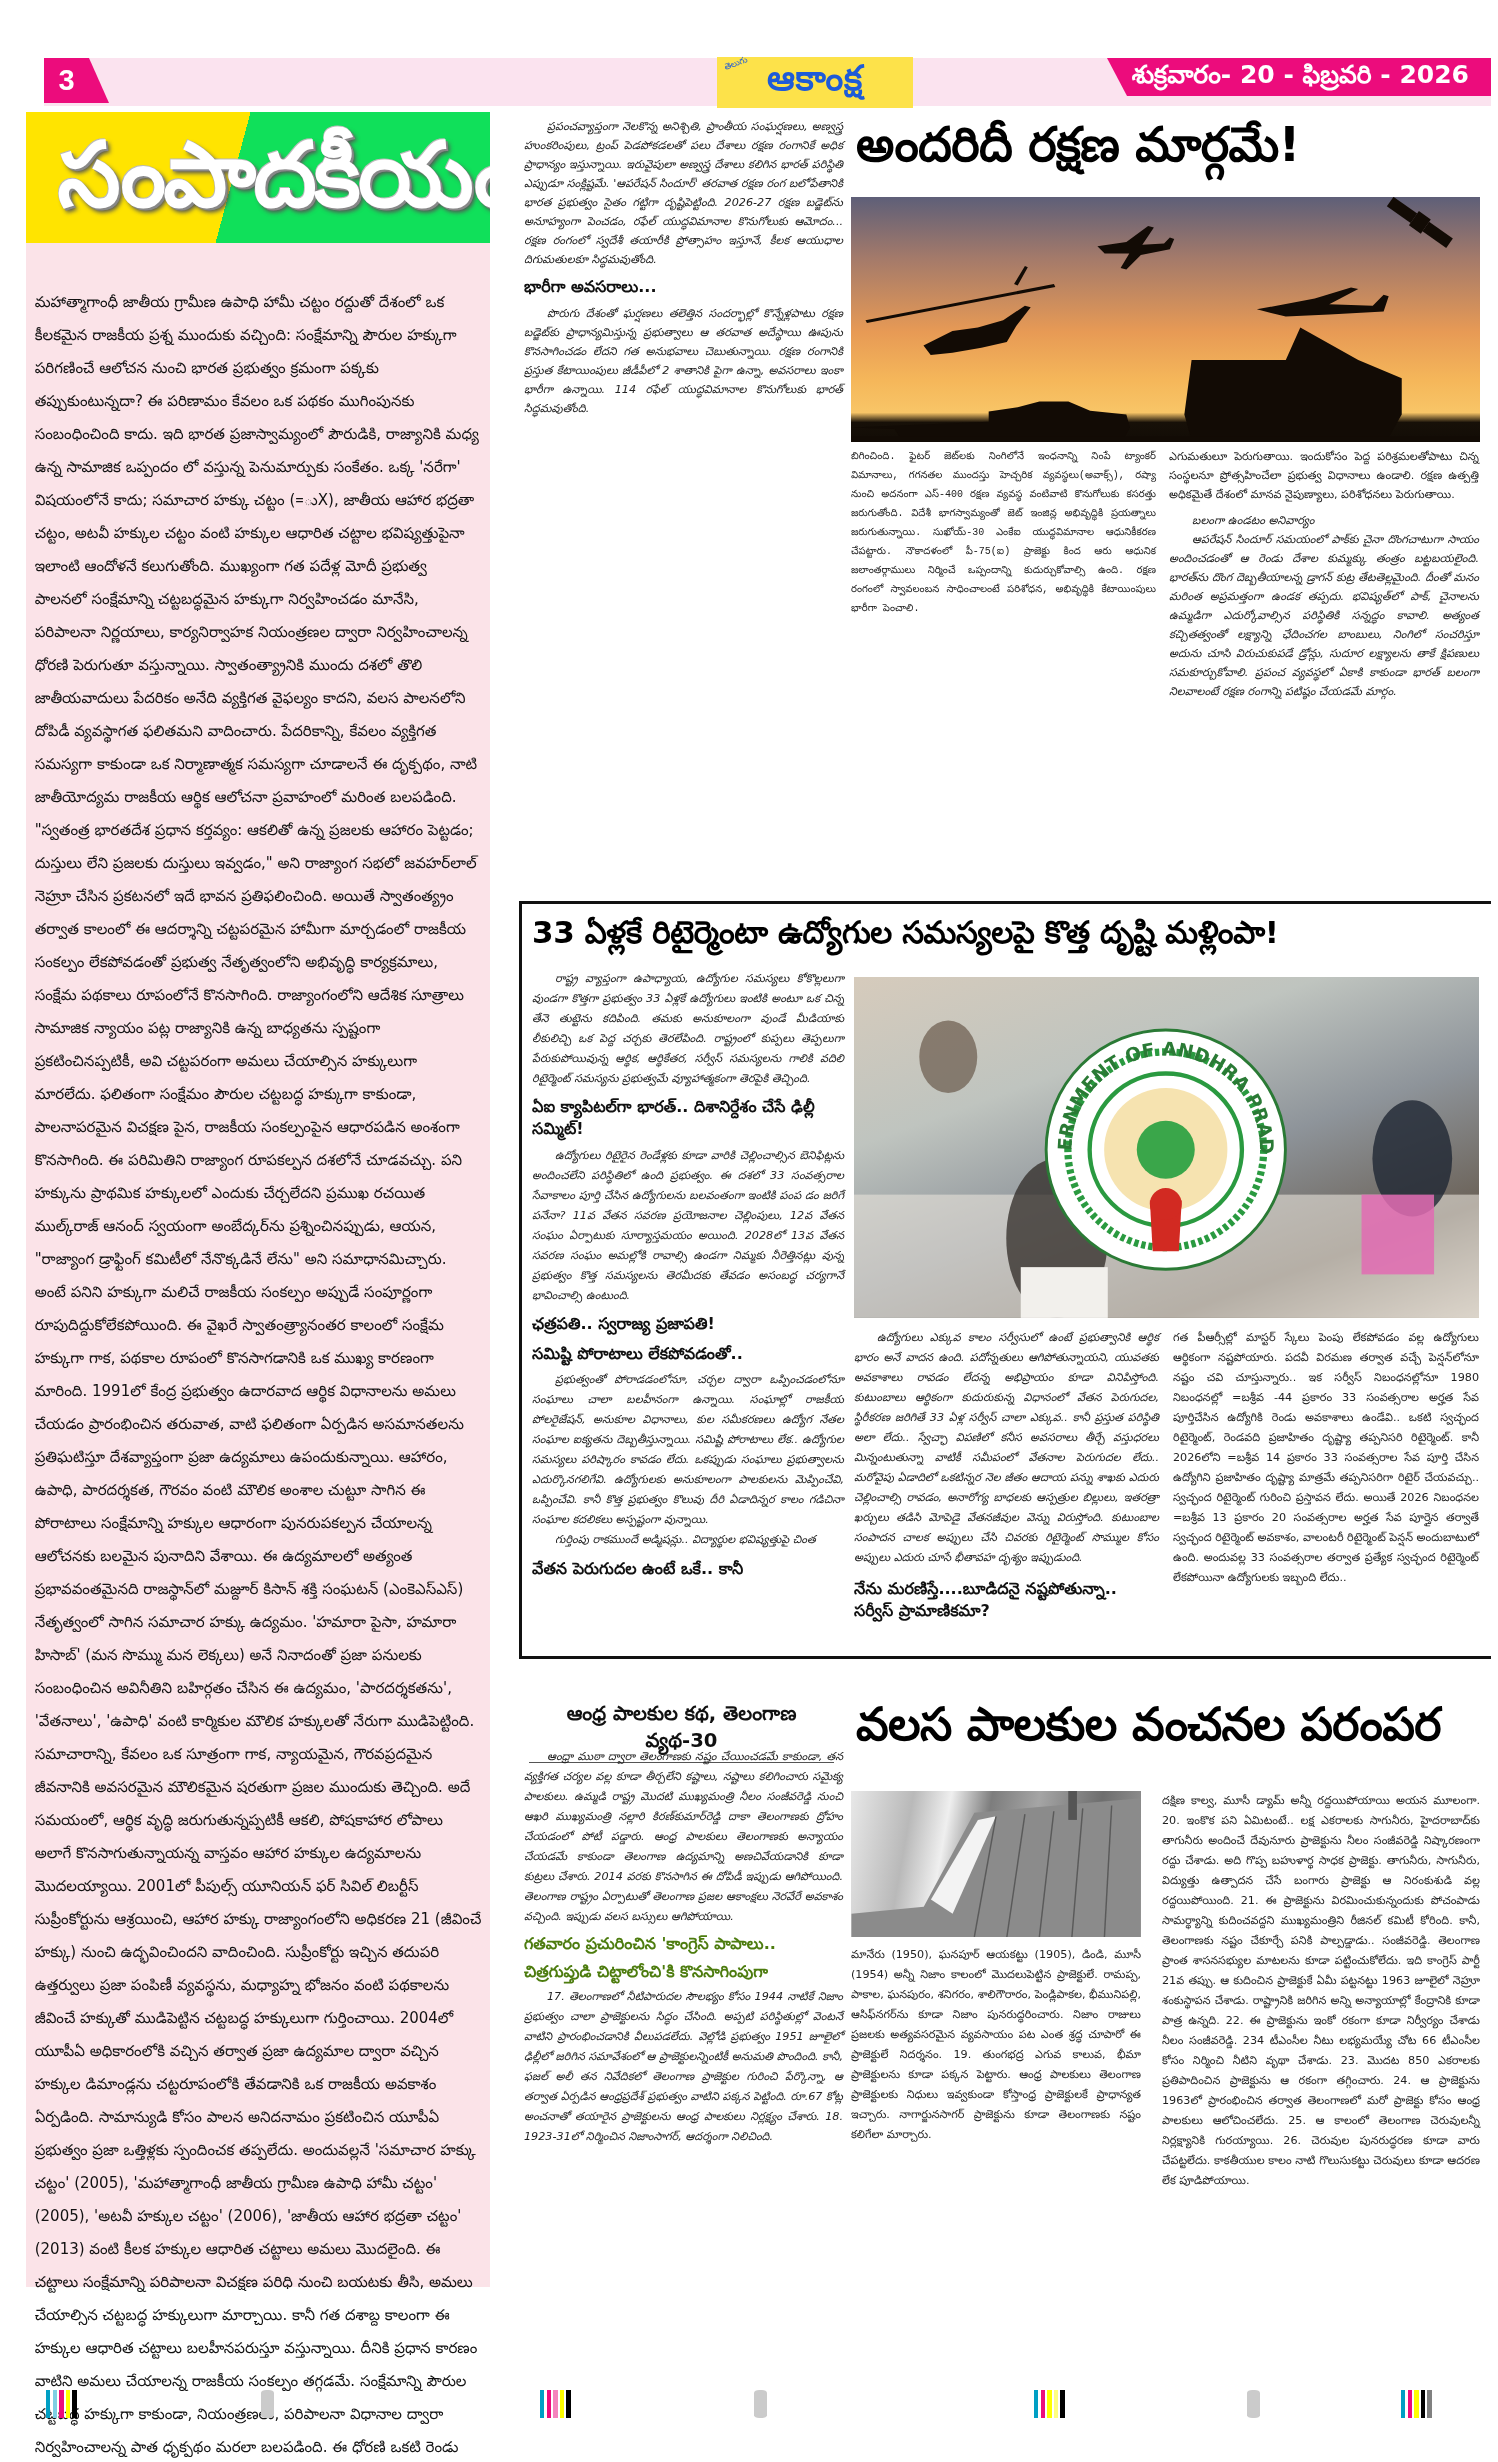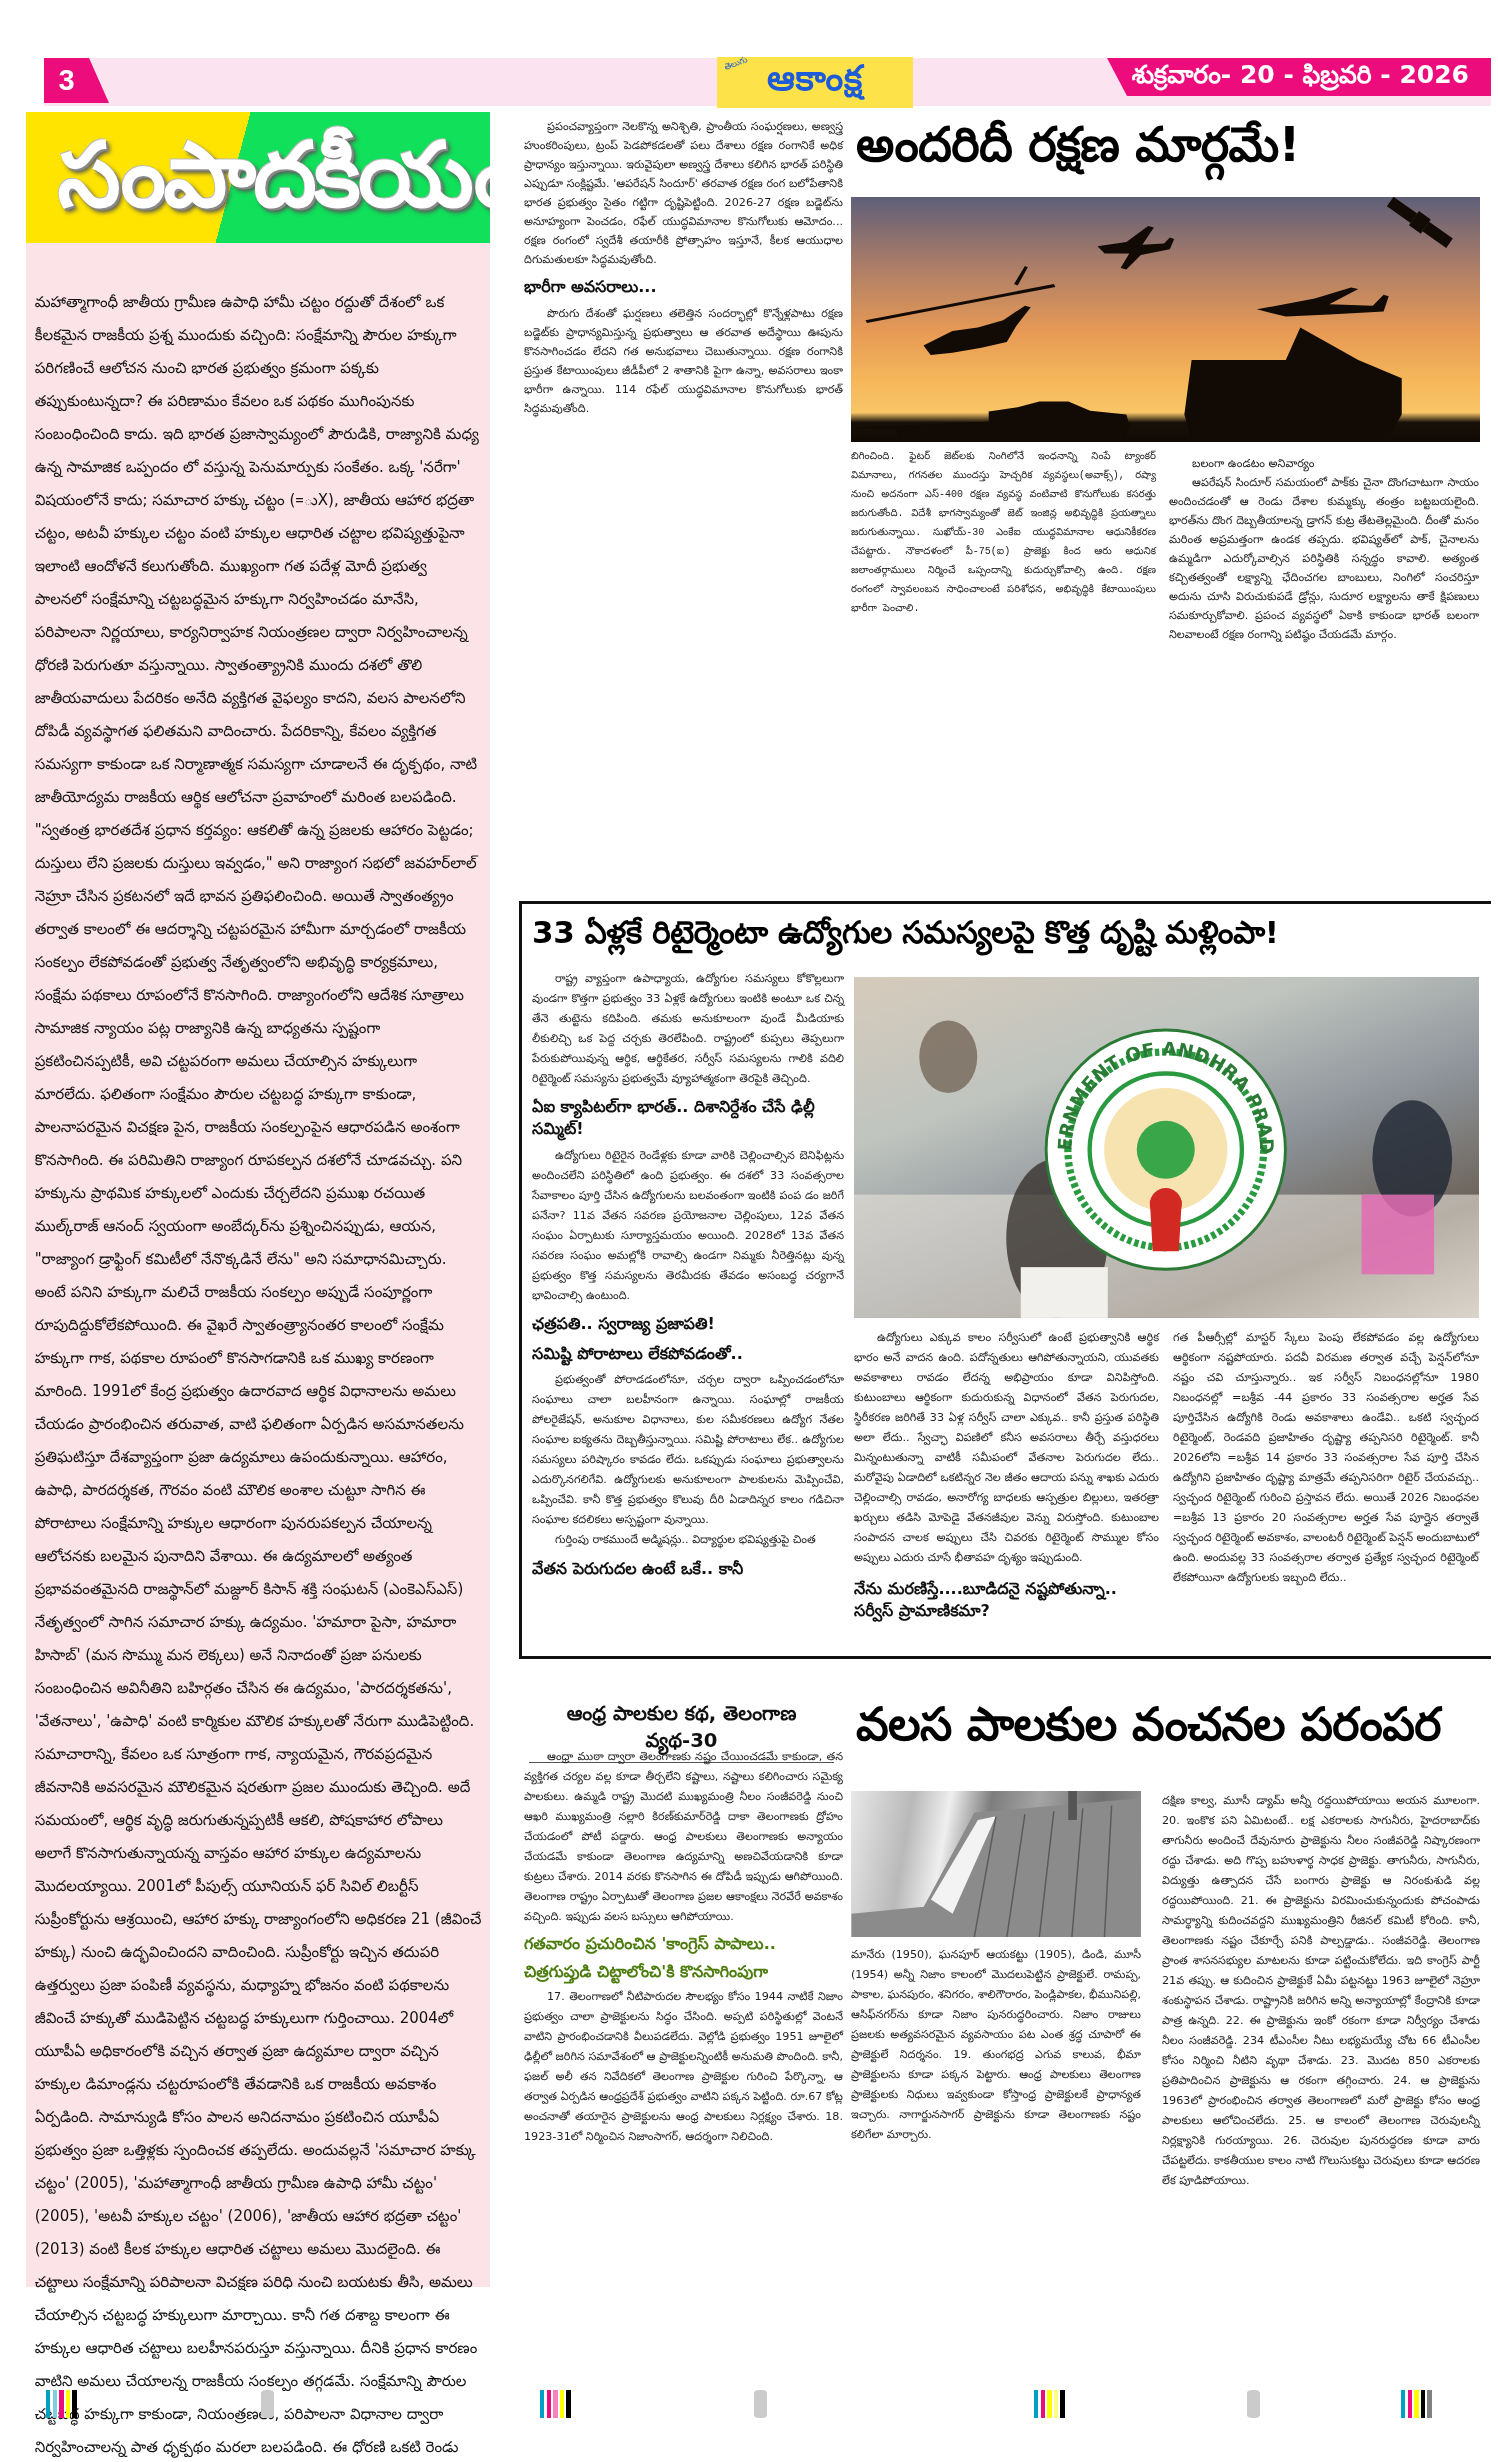--- a/index.html
+++ b/index.html
@@ -31,21 +31,21 @@
 
   
   .def-head { position: absolute; left: 856px; top: 116px; width: 624px; font: 900 48px "DejaVu Sans", sans-serif;
               color: #000; letter-spacing: -0.7px; white-space: nowrap; }
   .def-col1 { position: absolute; left: 524px; top: 117px; width: 319px; font-size: 11.2px; line-height: 19px; text-align: justify; color: #222; }
   .def-img { position: absolute; left: 851px; top: 197px; width: 629px; height: 245px; overflow: hidden;
              background: linear-gradient(180deg, #5e5f78 0%, #a47a6a 25%, #e79a55 55%, #f5b75a 75%, #f8c567 88%, #171008 92%, #120c06 100%); }
   .def-col2 { position: absolute; left: 851px; top: 447px; width: 305px; font-size: 10px; line-height: 19px; text-align: justify; color: #222; font-family: Liberation Mono, monospace; }
   .def-col3 { position: absolute; left: 1169px; top: 447px; width: 310px; font-size: 11.2px; line-height: 19px; text-align: justify; color: #222; }
   .def-col1 .subhead, .box-col .subhead { font: bold 16px "DejaVu Sans", sans-serif; color: #111; margin: 7.3px 0 5.8px 0; line-height: 22px; text-align: left; }
-  .indent { text-indent: 23px; }
+  .indent { text-indent: 23px; font-style: italic; }
 
   
   .box { position: absolute; left: 519px; top: 901px; width: 972px; height: 758px; border: 3.6px solid #111; border-right: none; }
   .box-head { position: absolute; left: 10px; top: 10px; width: 957px; font: 900 31px "DejaVu Sans", sans-serif; color: #000; white-space: nowrap; letter-spacing: -0.4px; }
   .box-col { position: absolute; font-size: 11.2px; line-height: 20px; text-align: justify; color: #222; }
   .box-img { position: absolute; left: 332px; top: 73px; width: 625px; height: 341px; overflow: hidden;
              background: linear-gradient(160deg, #d6cbbc 0%, #bfc4bf 30%, #8e949a 55%, #6b6258 80%, #c9bfb2 100%); }
 
   
   .tg-kicker { position: absolute; left: 529px; top: 1702px; width: 305px; text-align: center; font: bold 19.6px "DejaVu Sans", sans-serif; color: #111;
@@ -112,20 +112,21 @@
 
       <path d="M470 225 L600 225 L620 180 L700 225 L760 250 L760 300 L740 335 L470 335 L460 300 Z"></path>
       <rect x="0" y="330" width="868" height="8"></rect>
     </g>
   </svg>
 </div>
 <div class="def-col2">
   <p>బిగించింది. ఫైటర్ జెట్‌లకు నింగిలోనే ఇంధనాన్ని నింపే ట్యాంకర్ విమానాలు, గగనతల ముందస్తు హెచ్చరిక వ్యవస్థలు(అవాక్స్), రష్యా నుంచి అదనంగా ఎస్-400 రక్షణ వ్యవస్థ వంటివాటి కొనుగోలుకు కసరత్తు జరుగుతోంది. విదేశీ భాగస్వామ్యంతో జెట్ ఇంజిన్ల అభివృద్ధికి ప్రయత్నాలు జరుగుతున్నాయి. సుఖోయ్-30 ఎంకేఐ యుద్ధవిమానాల ఆధునికీకరణ చేపట్టారు. నౌకాదళంలో పీ-75(ఐ) ప్రాజెక్టు కింద ఆరు ఆధునిక జలాంతర్గాములు నిర్మించే ఒప్పందాన్ని కుదుర్చుకోవాల్సి ఉంది. రక్షణ రంగంలో స్వావలంబన సాధించాలంటే పరిశోధన, అభివృద్ధికి కేటాయింపులు భారీగా పెంచాలి.</p>
 </div>
 <div class="def-col3">
+  <p>ఎగుమతులూ పెరుగుతాయి. ఇందుకోసం పెద్ద పరిశ్రమలతోపాటు చిన్న సంస్థలనూ ప్రోత్సహించేలా ప్రభుత్వ విధానాలు ఉండాలి. రక్షణ ఉత్పత్తి అధికమైతే దేశంలో మానవ నైపుణ్యాలు, పరిశోధనలు పెరుగుతాయి.</p>
   <p class="indent" style="margin-top:7.3px">బలంగా ఉండటం అనివార్యం</p>
   <p class="indent">ఆపరేషన్ సిందూర్ సమయంలో పాక్‌కు చైనా దొంగచాటుగా సాయం అందించడంతో ఆ రెండు దేశాల కుమ్మక్కు తంత్రం బట్టబయలైంది. భారత్‌ను దొంగ దెబ్బతీయాలన్న డ్రాగన్ కుట్ర తేటతెల్లమైంది. దీంతో మనం మరింత అప్రమత్తంగా ఉండక తప్పదు. భవిష్యత్‌లో పాక్, చైనాలను ఉమ్మడిగా ఎదుర్కోవాల్సిన పరిస్థితికి సన్నద్ధం కావాలి. అత్యంత కచ్చితత్వంతో లక్ష్యాన్ని ఛేదించగల బాంబులు, నింగిలో సంచరిస్తూ అదును చూసి విరుచుకుపడే డ్రోన్లు, సుదూర లక్ష్యాలను తాకే క్షిపణులు సమకూర్చుకోవాలి. ప్రపంచ వ్యవస్థలో ఏకాకి కాకుండా భారత్ బలంగా నిలవాలంటే రక్షణ రంగాన్ని పటిష్ఠం చేయడమే మార్గం.</p>
 </div>
 
 <div class="box">
   <h1 class="box-head">33 ఏళ్లకే రిటైర్మెంటా ఉద్యోగుల సమస్యలపై కొత్త దృష్టి మళ్లింపా!</h1>
 
   <div class="box-col" style="left:10px; top:65px; width:312px;">
     <p class="indent">రాష్ట్ర వ్యాప్తంగా ఉపాధ్యాయ, ఉద్యోగుల సమస్యలు కోకొల్లలుగా వుండగా కొత్తగా ప్రభుత్వం 33 ఏళ్లకే ఉద్యోగులు ఇంటికి అంటూ ఒక చిన్న తేనె తుట్టెను కదిపింది. తమకు అనుకూలంగా వుండే మీడియాకు లీకులిచ్చి ఒక పెద్ద చర్చకు తెరలేపింది. రాష్ట్రంలో కుప్పలు తెప్పలుగా పేరుకుపోయివున్న ఆర్థిక, ఆర్థికేతర, సర్వీస్ సమస్యలను గాలికి వదిలి రిటైర్మెంట్ సమస్యను ప్రభుత్వమే వ్యూహాత్మకంగా తెరపైకి తెచ్చింది.</p>
     <h4 class="subhead">ఏఐ క్యాపిటల్‌గా భారత్.. దిశానిర్దేశం చేసే ఢిల్లీ సమ్మిట్!</h4>

